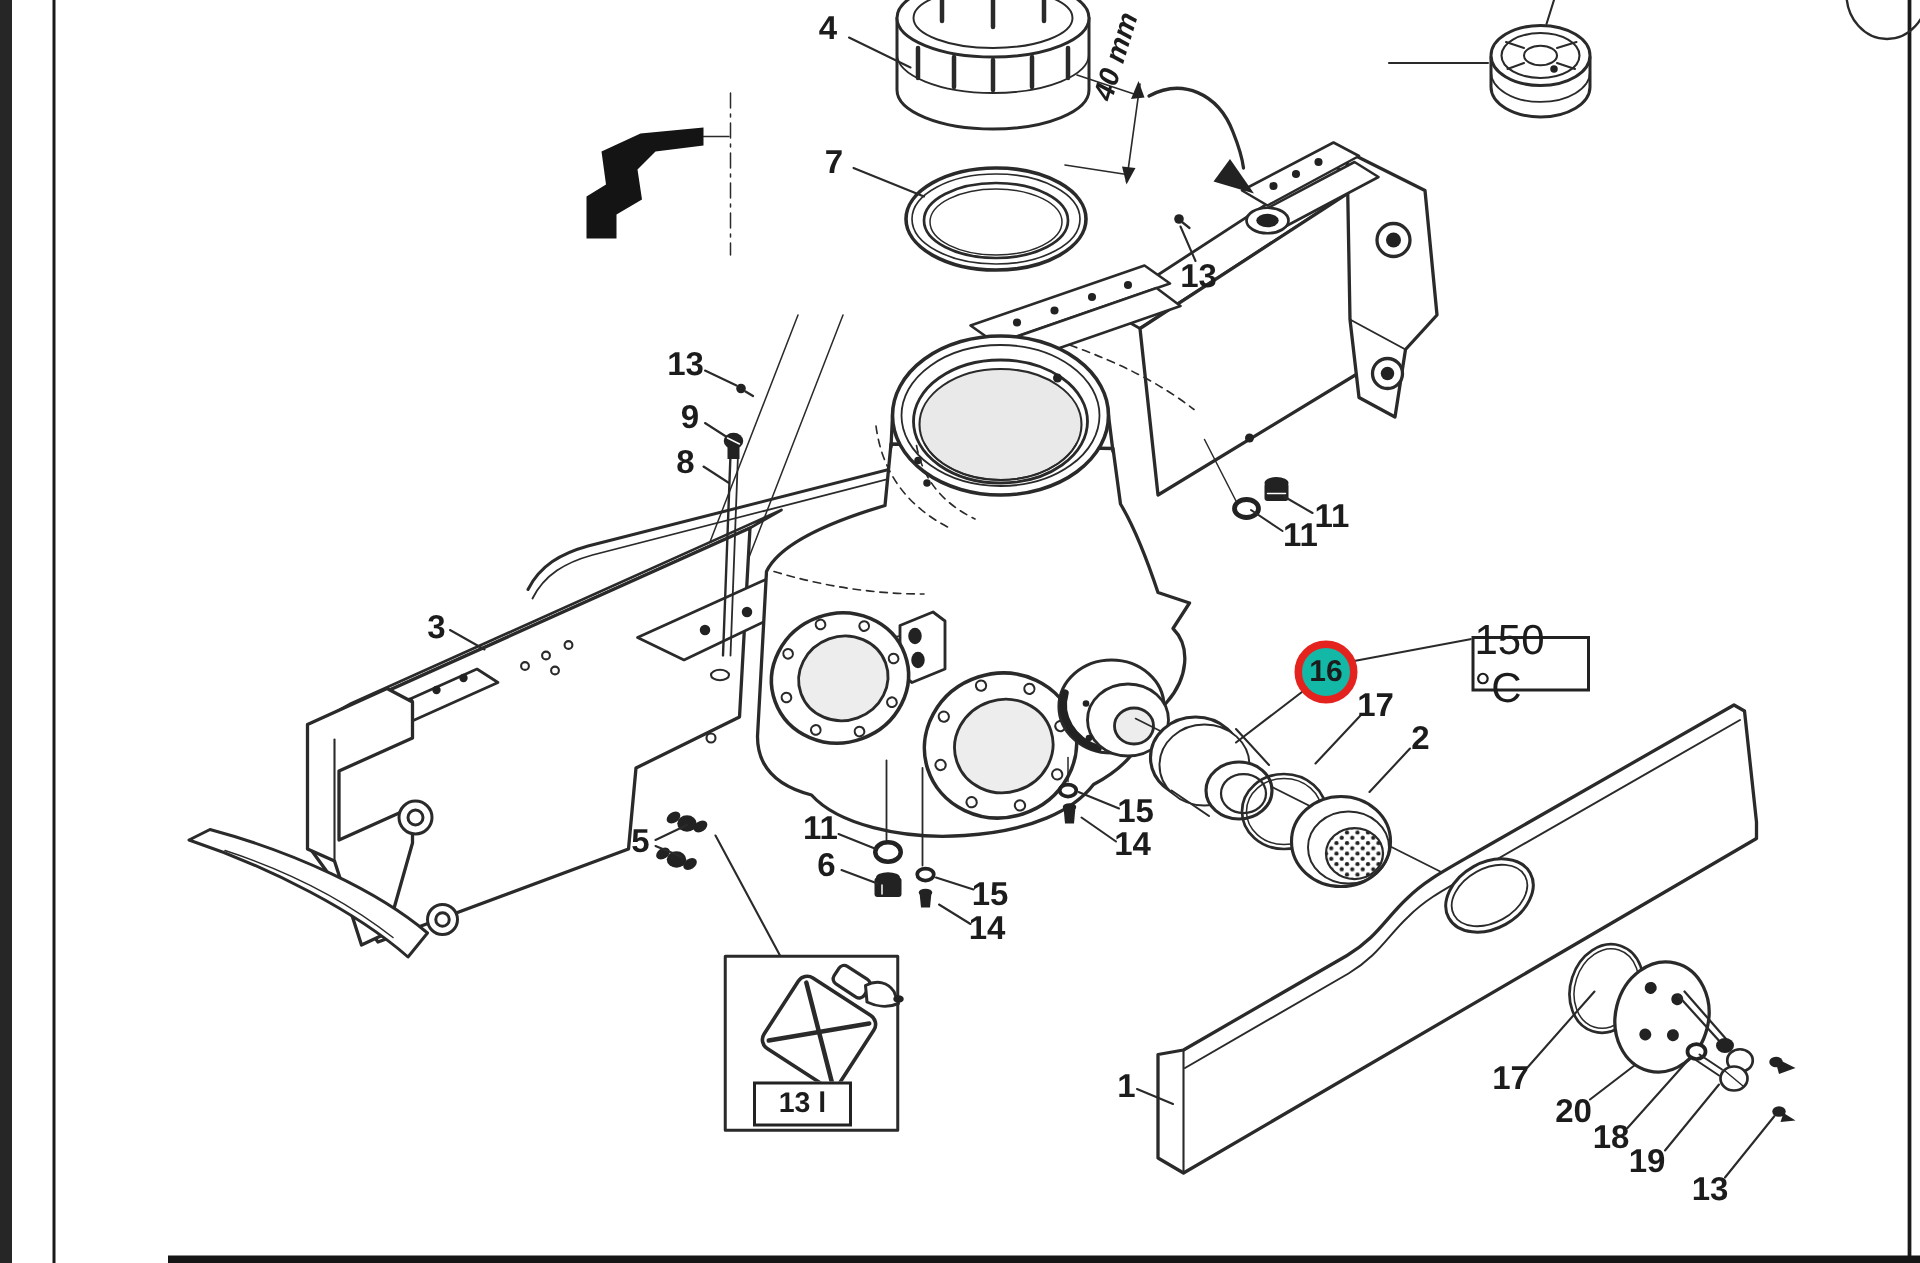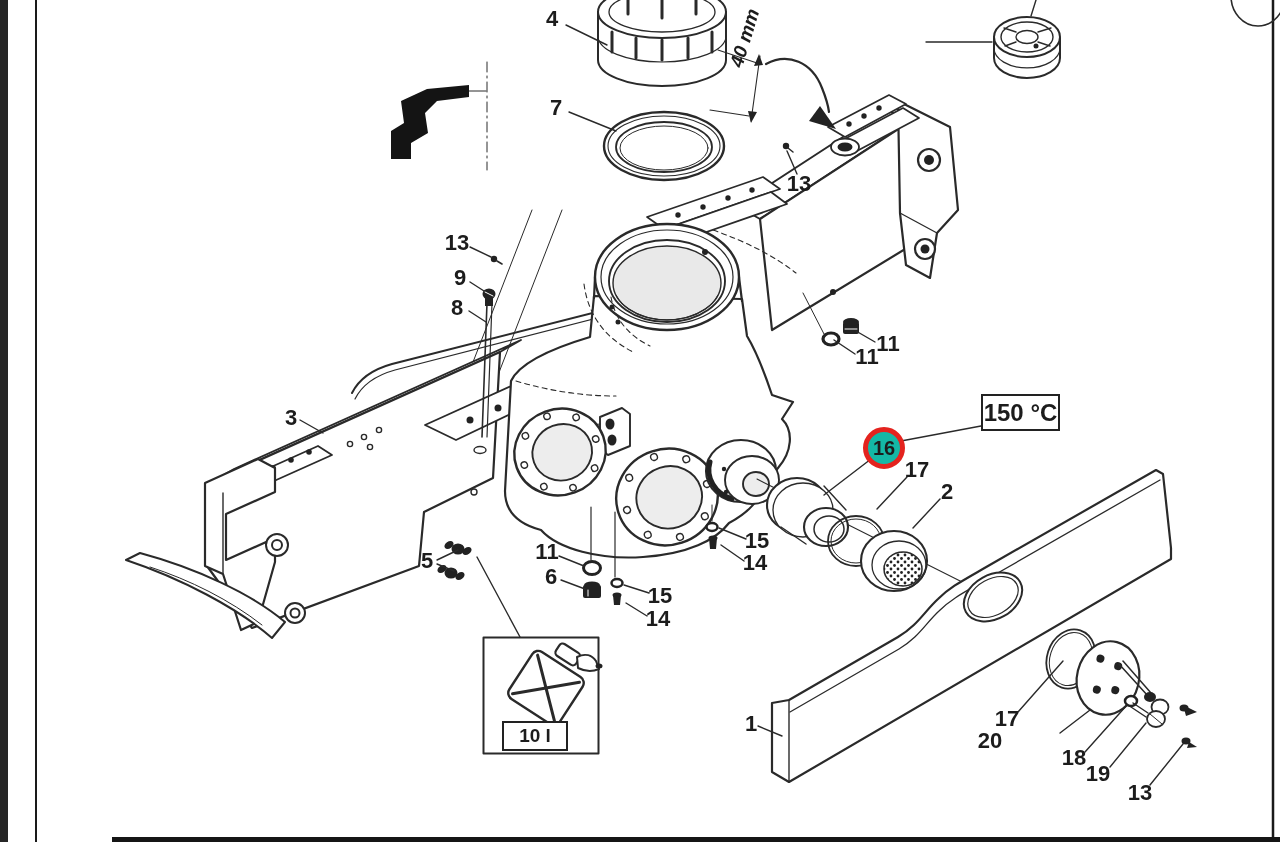--- a/index.html
+++ b/index.html
@@ -3,23 +3,23 @@
 <meta charset="utf-8">
 <style>
   html,body{margin:0;padding:0;background:#fff;}
   .stage{position:relative;width:1280px;height:842px;background:#fff;overflow:hidden;
          font-family:"Liberation Sans",sans-serif;color:#1c1c1c;}
   svg{position:absolute;left:0;top:0;}
   .co{position:absolute;transform:translate(-50%,-50%);font-size:22px;font-weight:700;
       color:#1c1c1c;white-space:nowrap;line-height:1;}
   .co.ring{width:32px;height:32px;border:5px solid #e4231e;border-radius:50%;background:#14b8a6;
       display:flex;align-items:center;justify-content:center;font-size:20px;}
-  .temp-box{position:absolute;left:981px;top:394px;width:75px;height:33px;border:2px solid #222;
+  .temp-box{position:absolute;left:981px;top:424px;width:75px;height:33px;border:2px solid #222;
       background:#fff;display:flex;align-items:center;justify-content:center;
-      font-size:24px;font-weight:700;}
+      font-size:28px;font-weight:400;}
   .dim{position:absolute;left:745px;top:38px;transform:translate(-50%,-50%) rotate(-73deg);
       font-size:19px;font-style:italic;font-weight:700;}
   .cap-box{position:absolute;left:502px;top:721px;width:62px;height:26px;border:2px solid #222;
       background:#fff;display:flex;align-items:center;justify-content:center;
       font-size:19px;font-weight:700;}
 </style>
 </head>
 <body>
 
 <div class="stage">
@@ -401,22 +401,22 @@
 <div class="co" style="left:947px;top:492px">2</div>
 <div class="co" style="left:427px;top:561px">5</div>
 <div class="co" style="left:547px;top:552px">11</div>
 <div class="co" style="left:551px;top:577px">6</div>
 <div class="co" style="left:757px;top:541px">15</div>
 <div class="co" style="left:755px;top:563px">14</div>
 <div class="co" style="left:660px;top:596px">15</div>
 <div class="co" style="left:658px;top:619px">14</div>
 <div class="co" style="left:751px;top:724px">1</div>
 <div class="co" style="left:1007px;top:719px">17</div>
-<div class="co" style="left:990px;top:741px">20</div>
+<div class="co" style="left:1049px;top:741px">20</div>
 <div class="co" style="left:1074px;top:758px">18</div>
 <div class="co" style="left:1098px;top:774px">19</div>
 <div class="co" style="left:1140px;top:793px">13</div>
 
 <div class="temp-box">150 °C</div>
 <div class="dim">40 mm</div>
-<div class="cap-box">10 l</div>
+<div class="cap-box">13 l</div>
 
 </div>
 
 </body></html>

